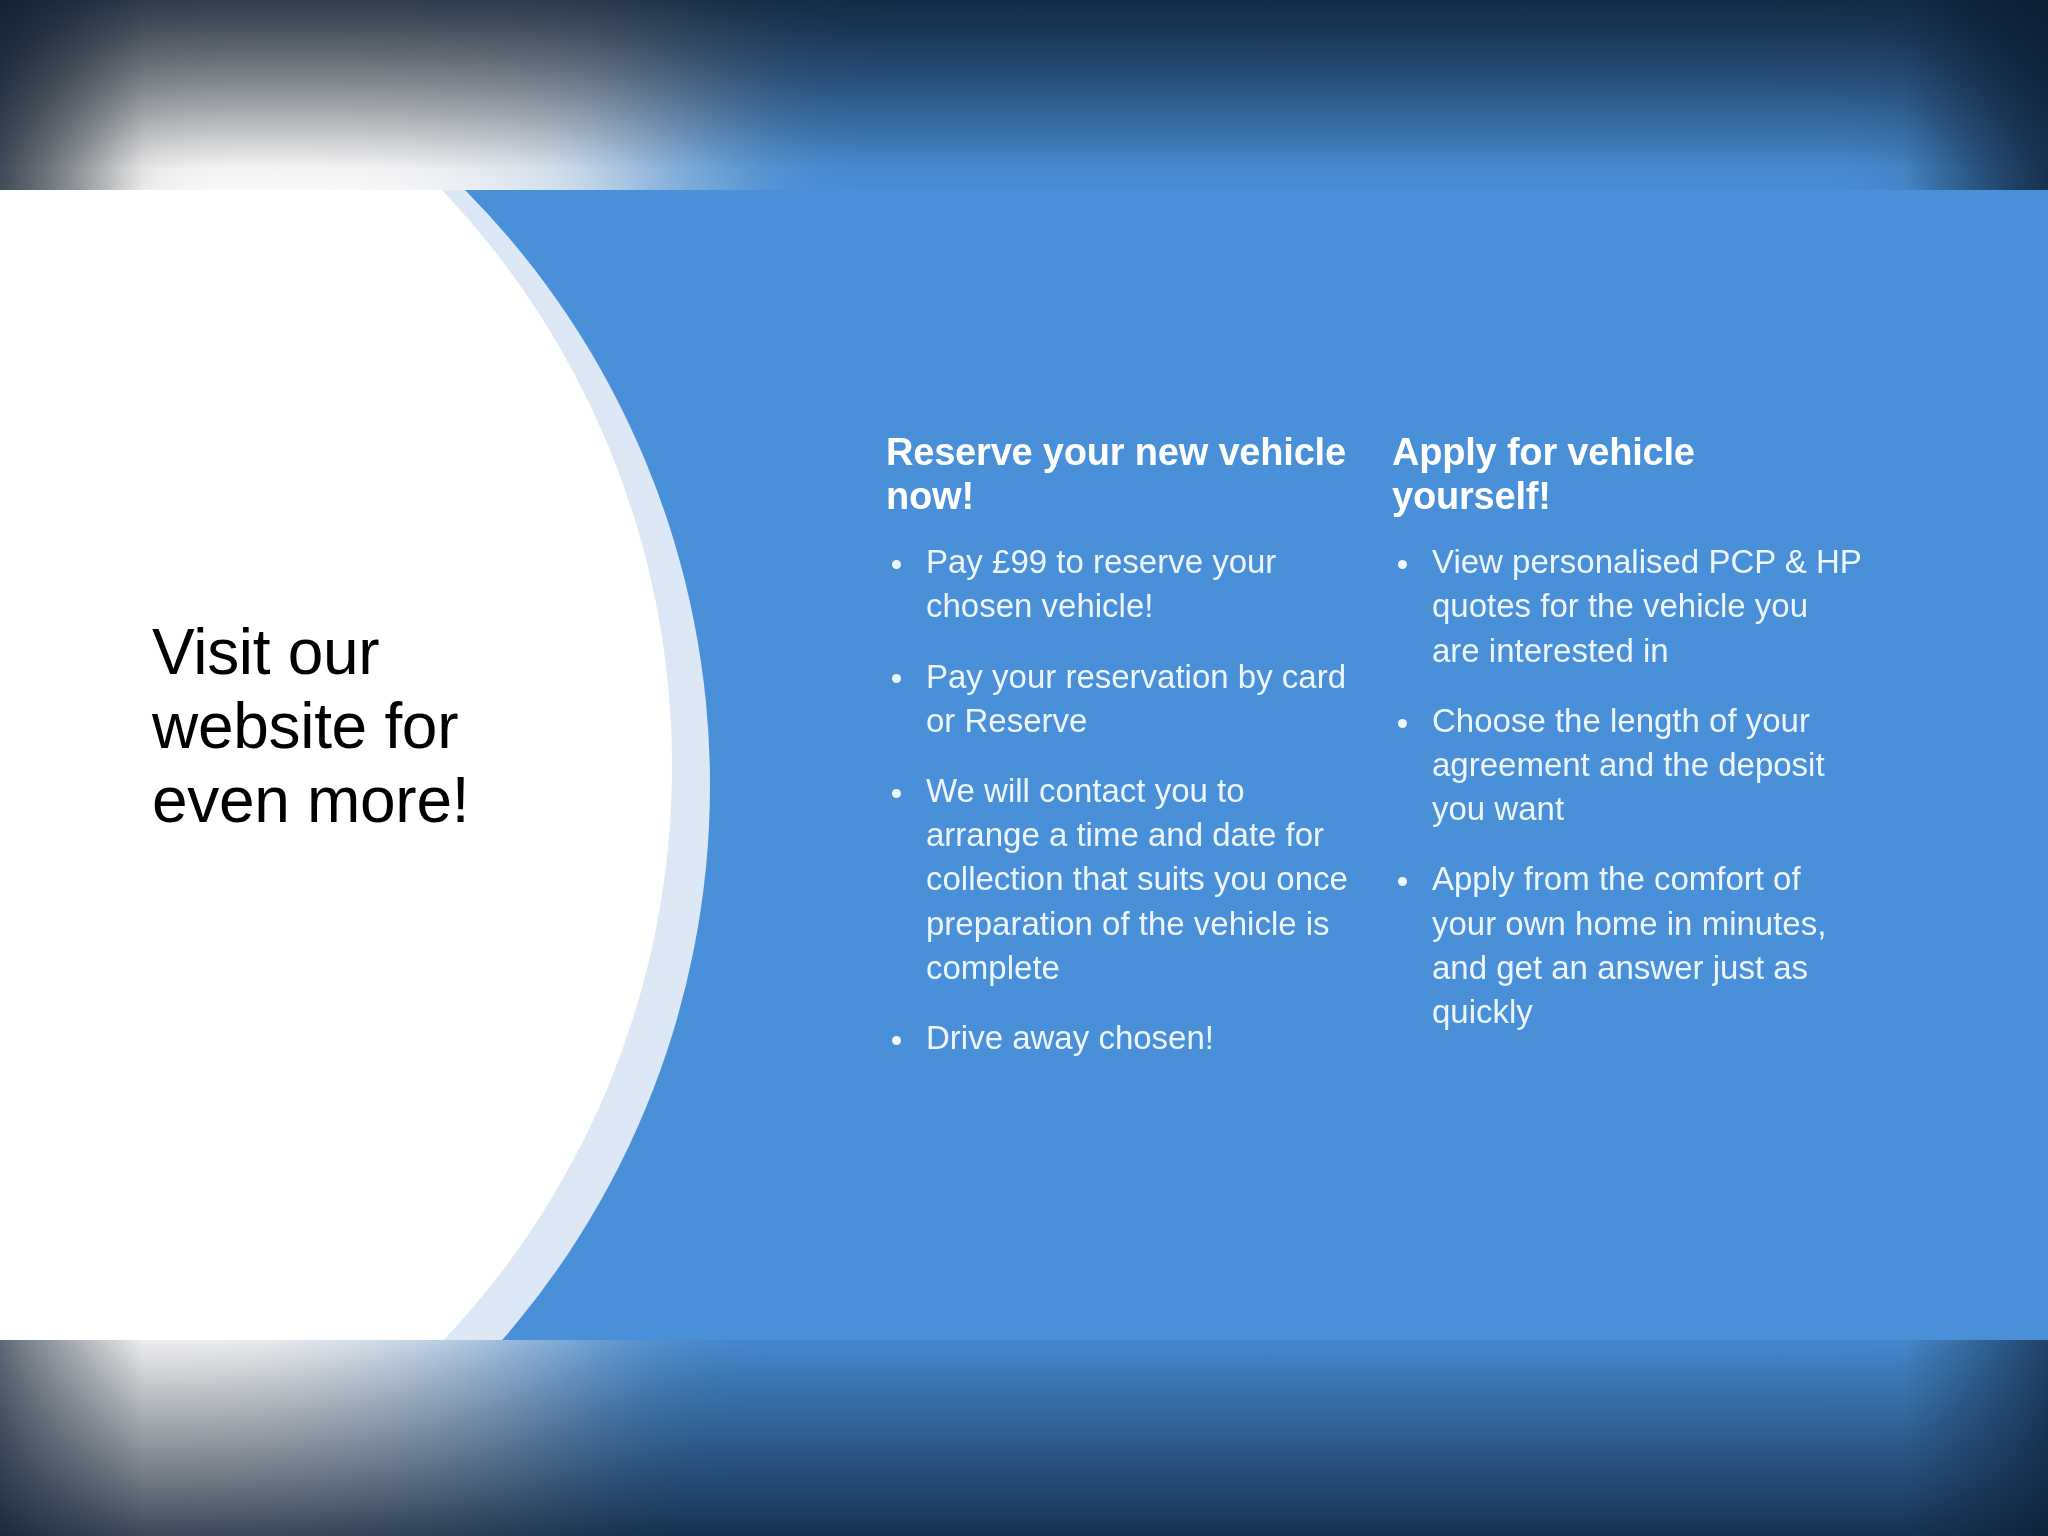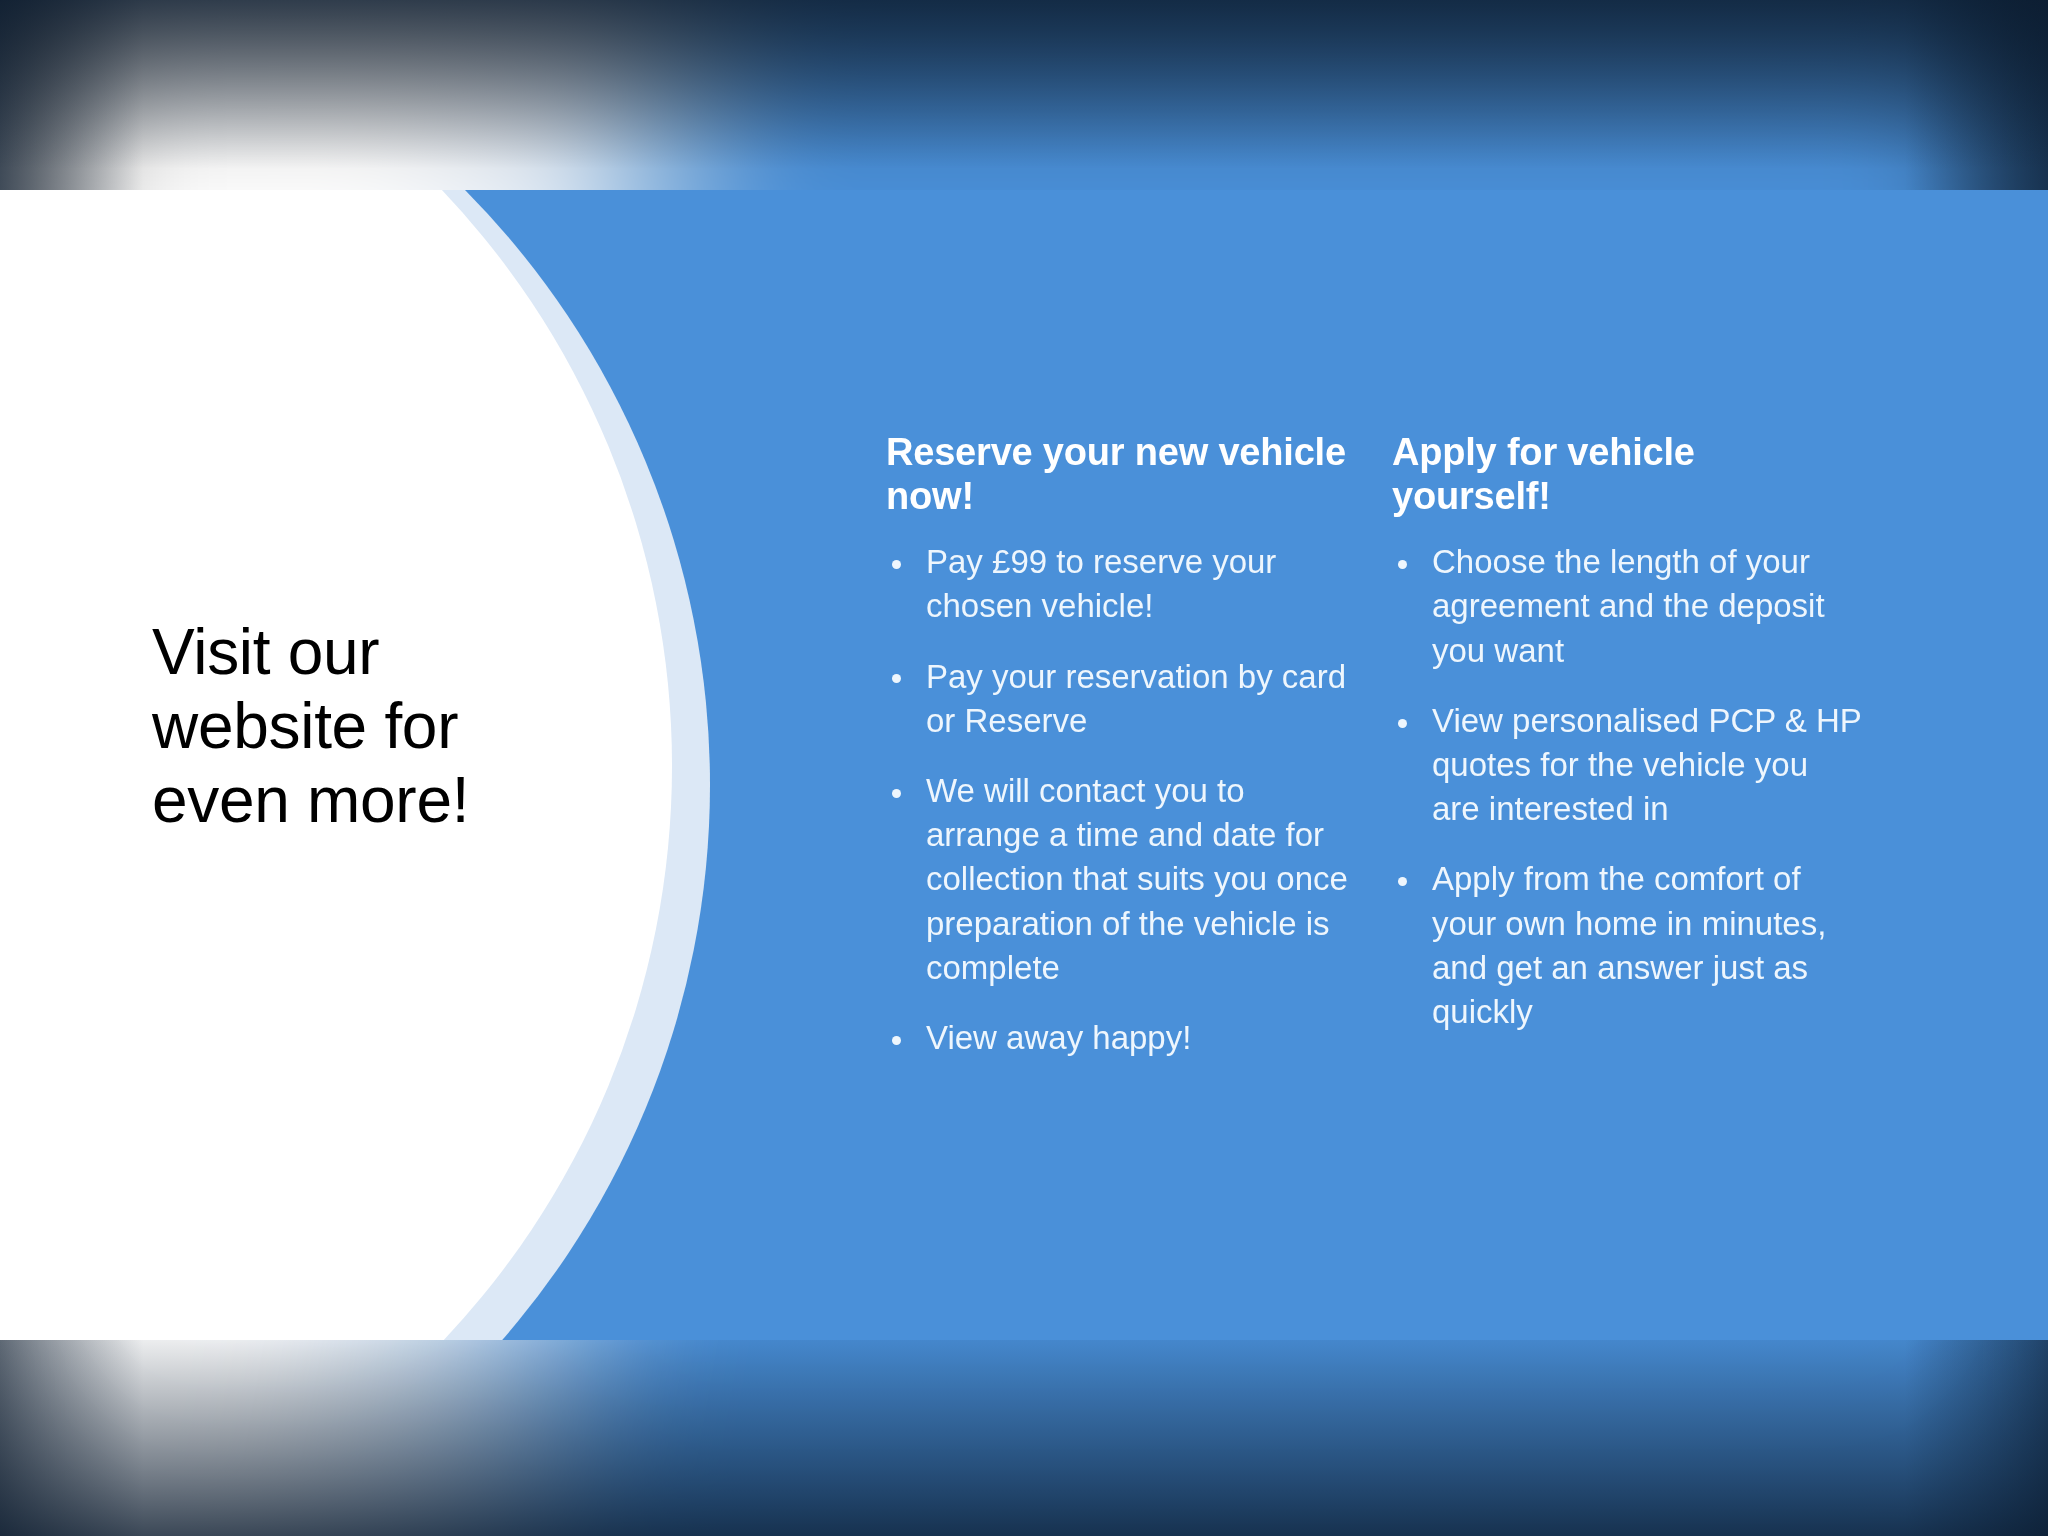--- a/index.html
+++ b/index.html
@@ -120,35 +120,35 @@
           <li>
             <span class="bullet"></span>
             <span class="li-text">Pay your reservation by card or Reserve</span>
           </li>
           <li>
             <span class="bullet"></span>
             <span class="li-text">We will contact you to arrange a time and date for collection that suits you once preparation of the vehicle is complete</span>
           </li>
           <li>
             <span class="bullet"></span>
-            <span class="li-text">View away happy!</span>
+            <span class="li-text">Drive away chosen!</span>
           </li>
         </ul>
       </div>
 
       <div class="col narrow">
         <h2>Apply for vehicle yourself!</h2>
         <ul>
           <li>
             <span class="bullet"></span>
-            <span class="li-text">Choose the length of your agreement and the deposit you want</span>
+            <span class="li-text">View personalised PCP &amp; HP quotes for the vehicle you are interested in</span>
           </li>
           <li>
             <span class="bullet"></span>
-            <span class="li-text">View personalised PCP &amp; HP quotes for the vehicle you are interested in</span>
+            <span class="li-text">Choose the length of your agreement and the deposit you want</span>
           </li>
           <li>
             <span class="bullet"></span>
             <span class="li-text">Apply from the comfort of your own home in minutes, and get an answer just as quickly</span>
           </li>
         </ul>
       </div>
 
     </div>
   </div>

